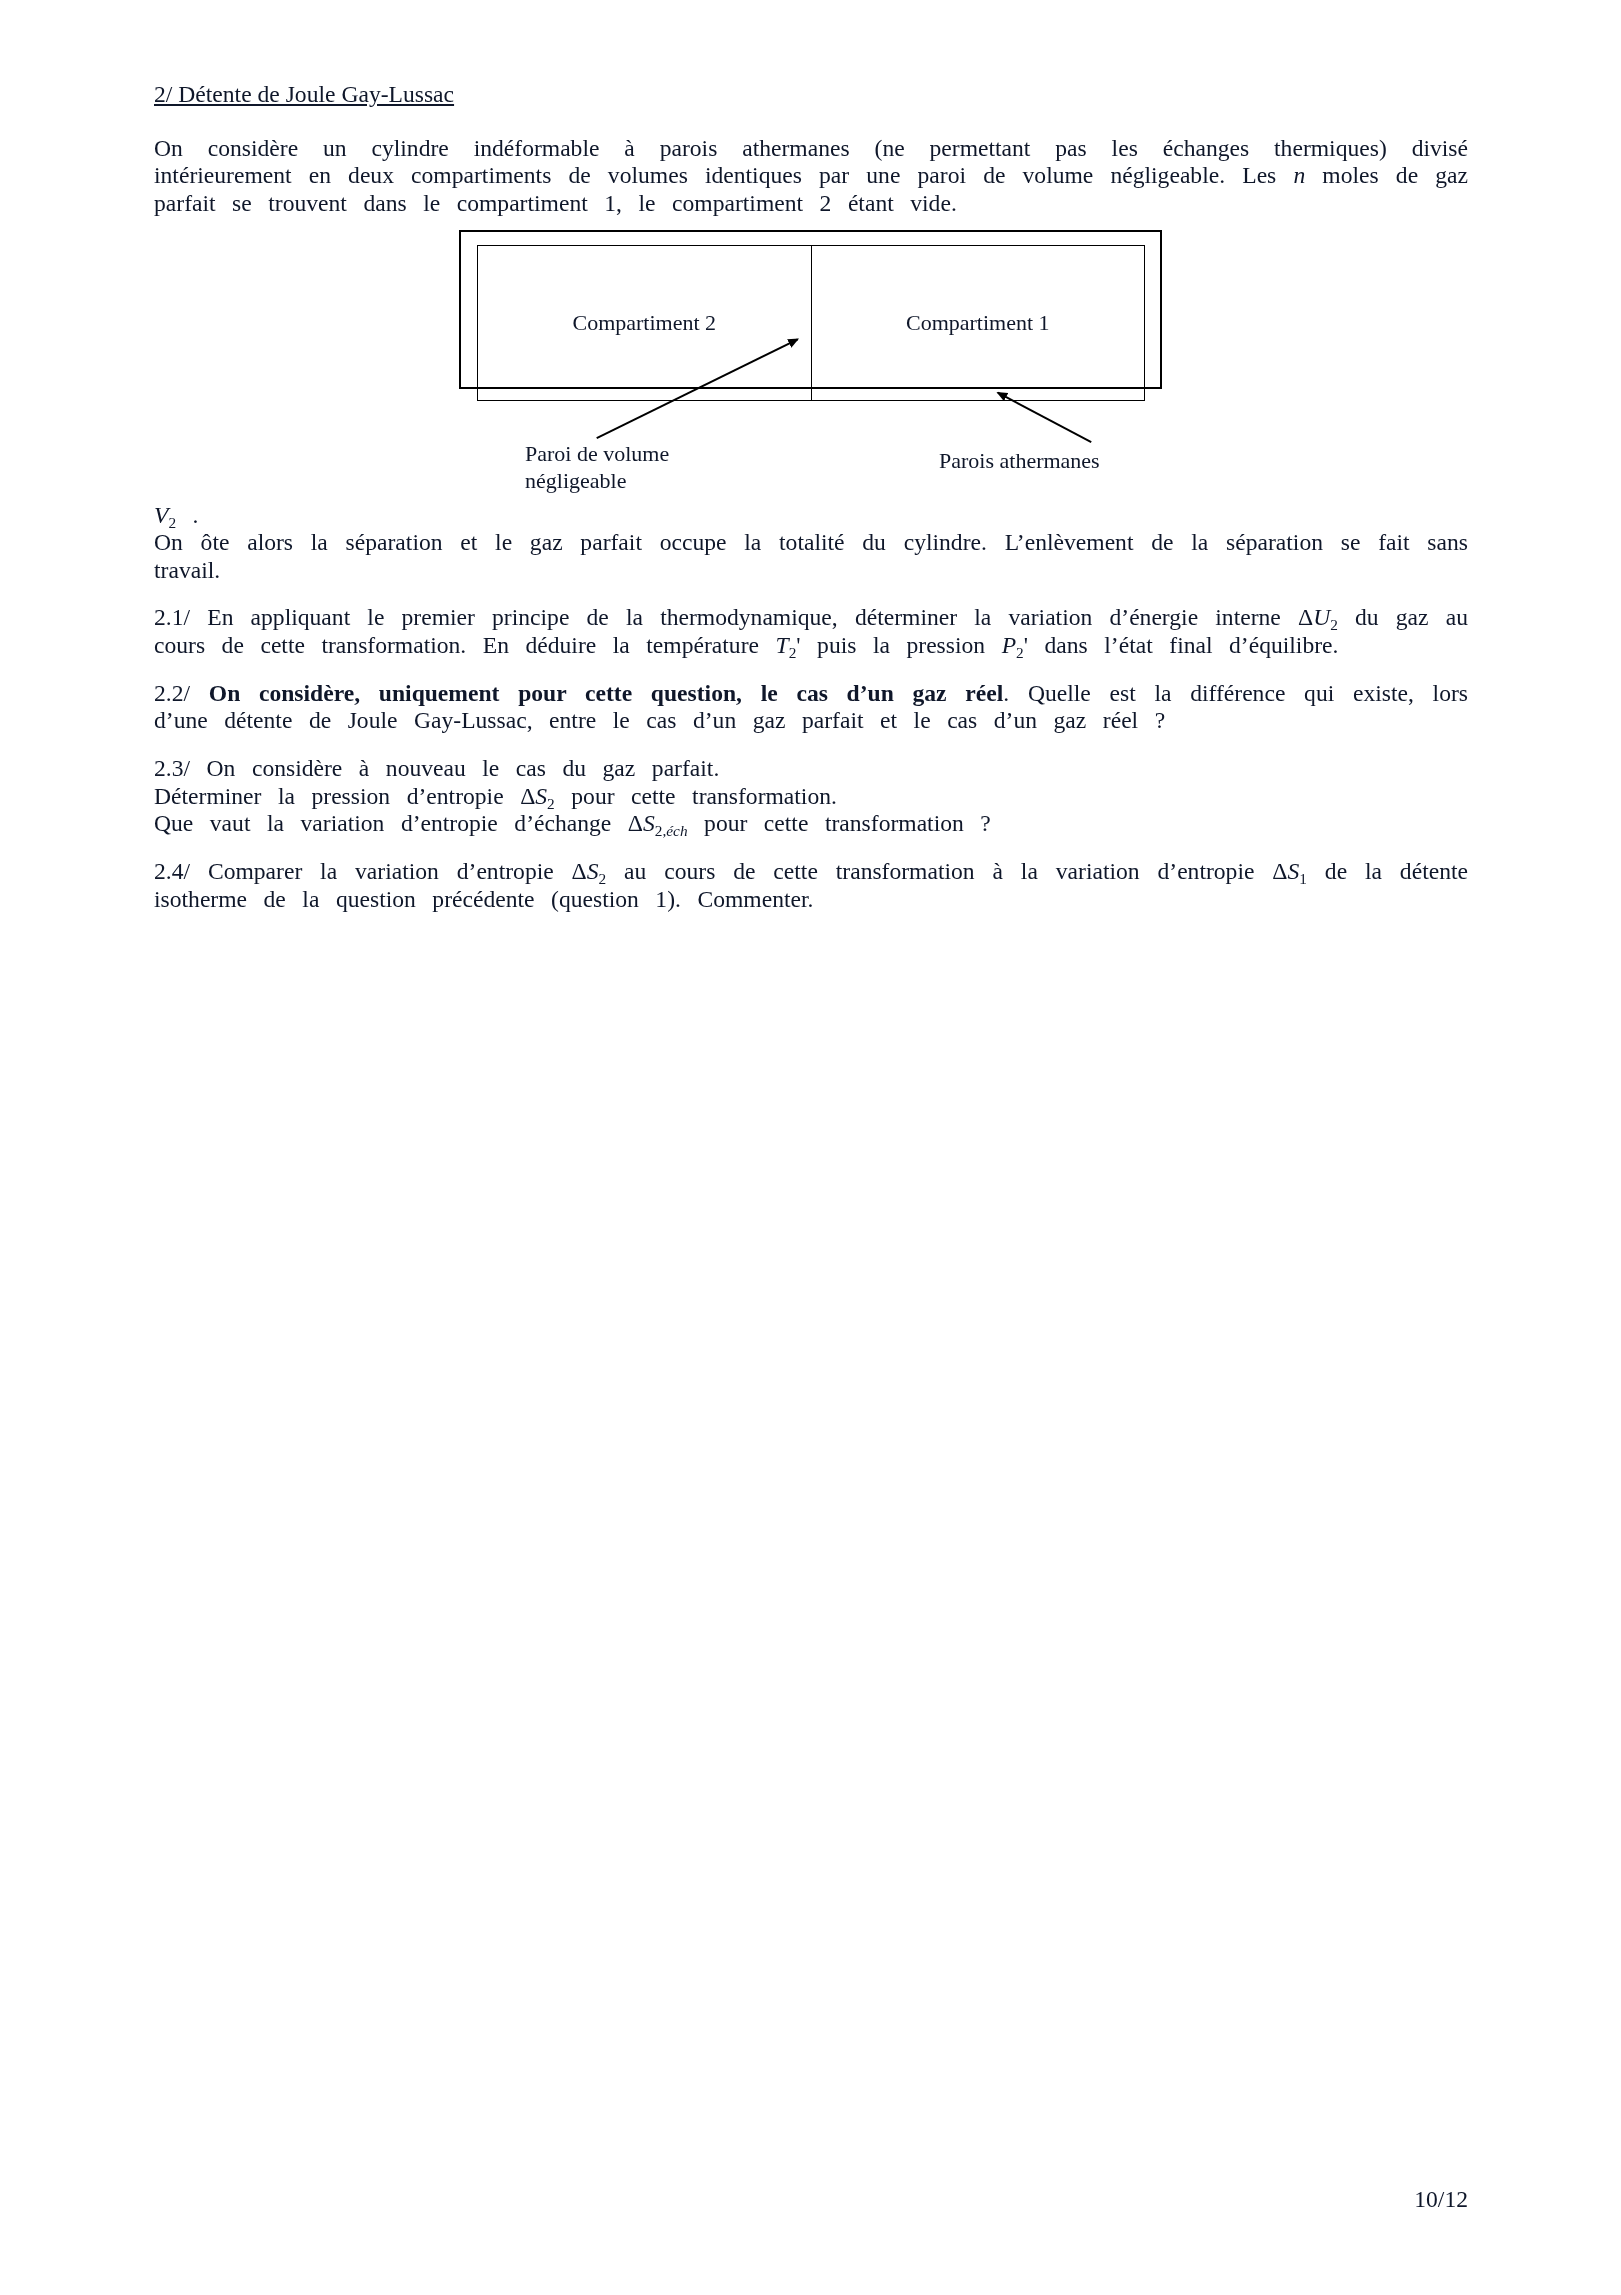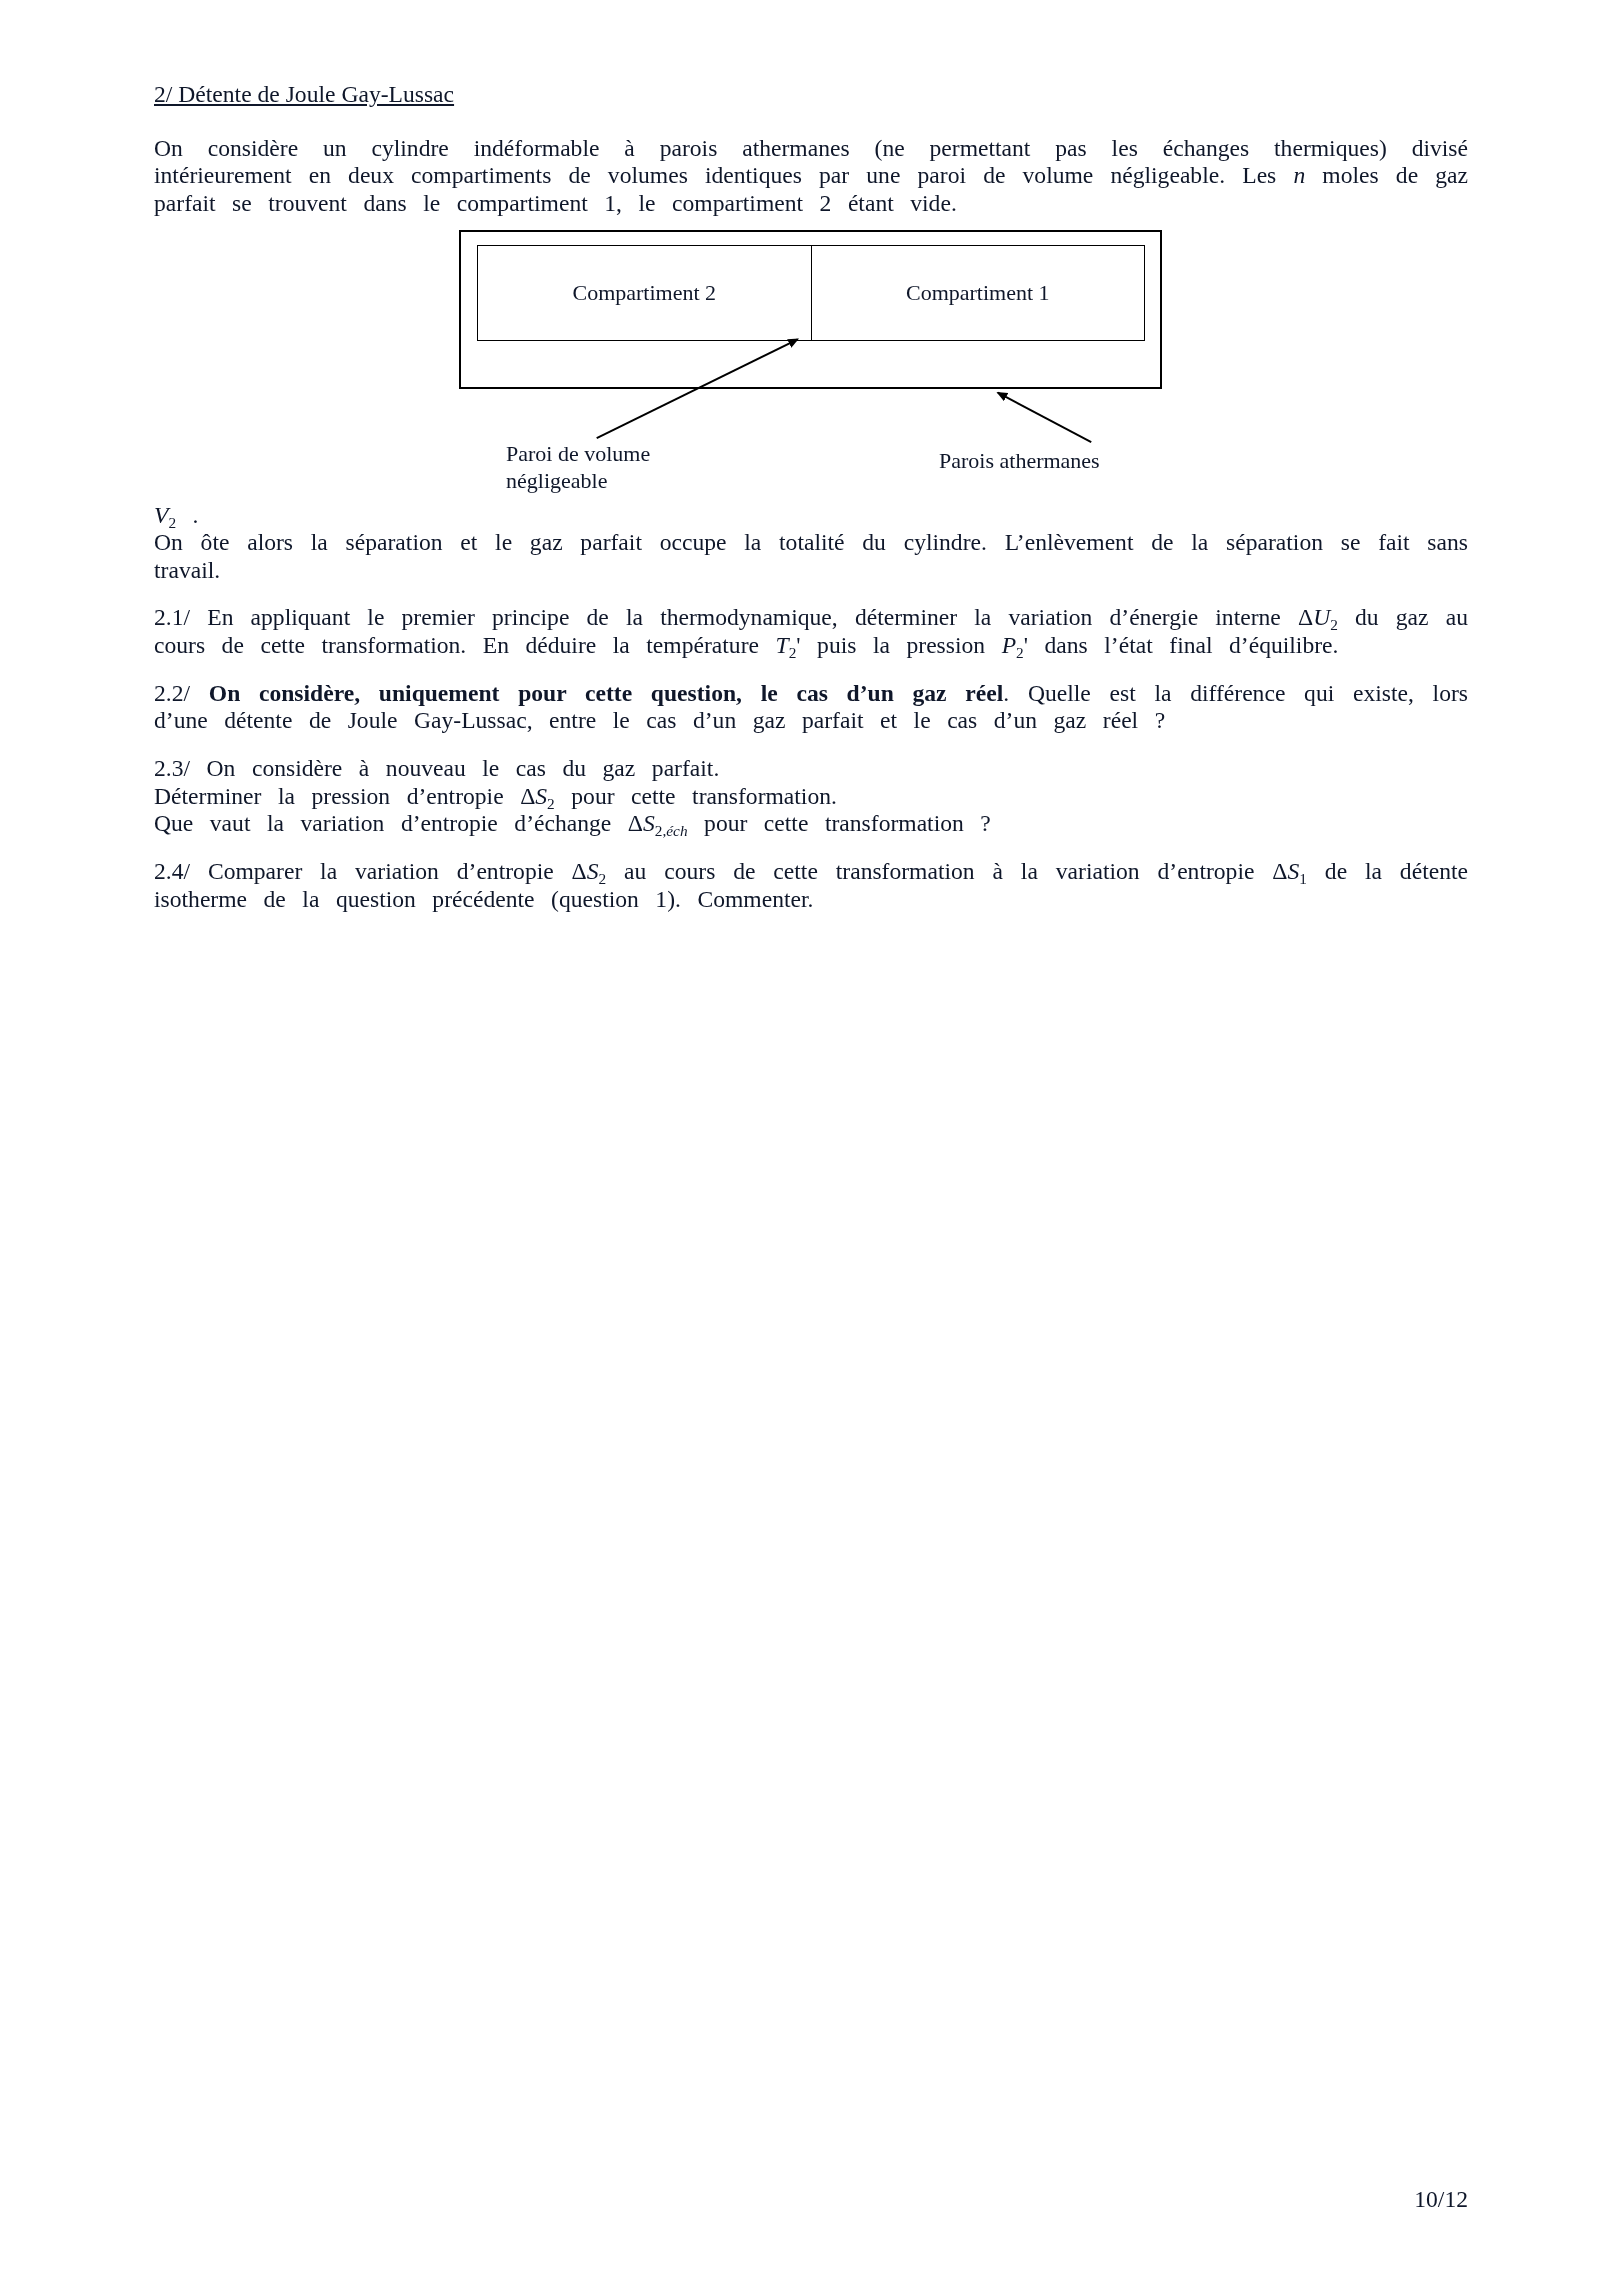--- a/index.html
+++ b/index.html
@@ -50,21 +50,21 @@
   .outer-box {
     position: absolute;
     left: 305px; top: 0;
     width: 703px; height: 159px;
     border: 2.4px solid #000;
     box-sizing: border-box;
   }
   .inner-box {
     position: absolute;
     left: 323px; top: 15px;
-    width: 668px; height: 96px;
+    width: 668px; height: 156px;
     border: 1.6px solid #000;
     box-sizing: border-box;
     display: flex;
   }
   .compartment {
     flex: 1;
     display: flex;
     align-items: center;
     justify-content: center;
     font-size: 22px;
@@ -74,21 +74,21 @@
     position: absolute;
     left: 0; top: 0;
     pointer-events: none;
   }
   .dlabel {
     position: absolute;
     font-size: 22px;
     line-height: 27px;
     white-space: nowrap;
   }
-  .dlabel.paroi  { left: 352px;  top: 210px; }
+  .dlabel.paroi  { left: 371px;  top: 210px; }
   .dlabel.atherm { left: 785px; top: 217px; }
 
   .page-number {
     position: absolute;
     right: 154px;
     top: 2186px;
     font-size: 23.6px;
   }
 </style>
 </head>

